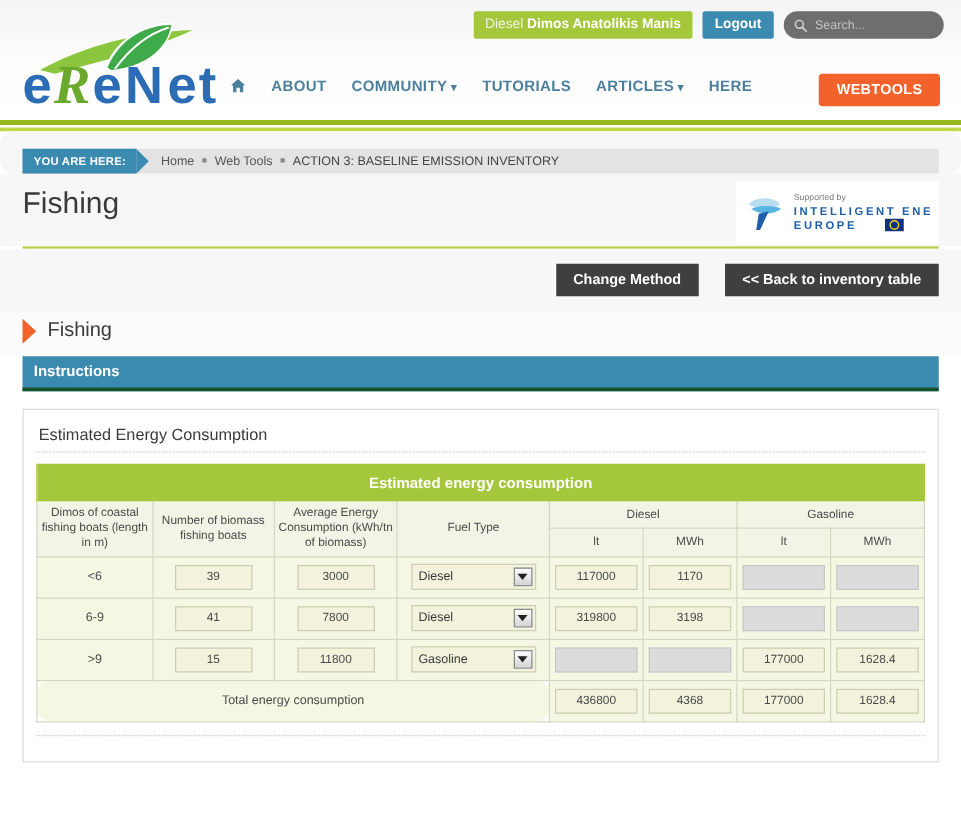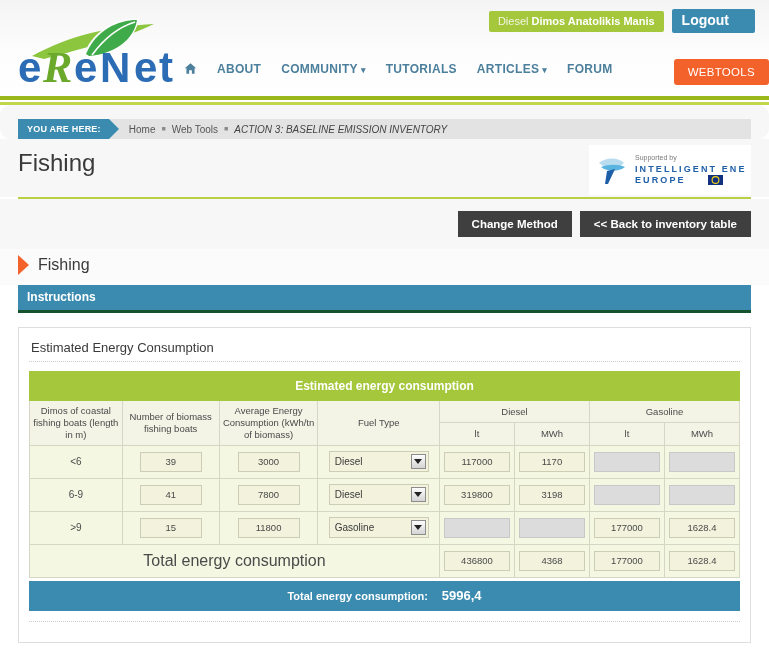--- a/index.html
+++ b/index.html
@@ -36,23 +36,23 @@
     font-weight: bold;
     padding: 4px 9px 5px 9px;
     border-radius: 2px;
     white-space: nowrap;
     line-height: 1.1;
   }
   .welcome-pill .w-label { color: #f2f6e2; font-weight: normal; }
   .logout-btn {
     background: #3b8bb0;
     color: #ffffff;
-    font-size: 14px;
-    font-weight: bold;
-    padding: 4px 26px 5px 10px;
+    font-size: 11px;
+    font-weight: bold;
+    padding: 4px 10px 5px 10px;
     border: none;
     border-radius: 2px;
     cursor: pointer;
     font-family: "Liberation Sans", sans-serif;
     line-height: 1.1;
   }
   .search-box {
     display: flex; align-items: center;
     background: #6e6e6e;
     border-radius: 12px;
@@ -84,25 +84,25 @@
     letter-spacing: .3px;
     text-decoration: none;
     cursor: pointer;
     white-space: nowrap;
     display: flex; align-items: center; gap: 3px;
   }
   .home-icon { display: block; }
   .caret { font-size: 9px; line-height: 1; position: relative; top: 1px; }
 
   .webtools-btn {
-    position: absolute; right: 0; top: 59px;
+    position: absolute; right: 17px; top: 59px;
     background: #f4622b;
     color: #ffffff;
     font-size: 11.5px;
-    font-weight: normal;
+    font-weight: bold;
     letter-spacing: .3px;
     border: none;
     border-radius: 3px;
     padding: 7px 14px;
     cursor: pointer;
     font-family: "Liberation Sans", sans-serif;
   }
 
   .green-rule-top { height: 4px; background: #9bb81c; }
   .green-rule-gap { height: 2px; background: #ffffff; }
@@ -137,21 +137,21 @@
   }
   .crumb-items {
     display: flex; align-items: center; gap: 6px;
     padding-left: 20px;
     font-size: 10px;
     color: #555;
     justify-content: space-between;
   }
   .crumb-link { color: #555; text-decoration: none; cursor: pointer; white-space: nowrap; }
   .crumb-sep { color: #8a8a8a; font-size: 7px; position: relative; top: -1px; }
-  .crumb-current { color: #444; white-space: nowrap; font-style: italic; }
+  .crumb-current { color: #444; white-space: nowrap; }
 
   
   .title-zone {
     background: #f7f7f7;
     padding: 8px 18px 0 18px;
     position: relative;
     height: 58px;
   }
   .page-title {
     font-size: 24px;
@@ -178,20 +178,21 @@
   .dark-btn {
     background: #3f3f3f;
     color: #ffffff;
     border: none;
     font-size: 11.5px;
     font-weight: bold;
     padding: 7px 14px;
     cursor: pointer;
     font-family: "Liberation Sans", sans-serif;
     white-space: nowrap;
+    margin-left: 13px;
   }
 
   
   .content { background: #ffffff; }
 
   .section-head {
     padding: 6px 18px 10px 18px;
     display: flex; align-items: center; gap: 9px;
     background: #fbfbfb;
   }
@@ -268,21 +269,21 @@
     padding: 4px 3px;
     line-height: 1.25;
     font-size: 9.5px;
   }
   table.energy td.dcell {
     background: #f4f8e3;
     height: 33px;
     padding: 3px 4px;
   }
   td.rowlabel { font-size: 10px; color: #4a4a4a; }
-  td.totlabel { font-size: 16px; color: #4a4a4a; }
+  td.totlabel { font-size: 10px; color: #4a4a4a; border-radius: 10px; }
 
   .cellinput {
     width: 62px;
     height: 20px;
     background: #f2f2dd;
     border: 1px solid #cdcdb5;
     text-align: center;
     font-size: 9.5px;
     color: #4a4a4a;
     font-family: "Liberation Sans", sans-serif;
@@ -361,20 +362,27 @@
       <text x="145" y="64" font-family="'Liberation Sans', sans-serif" font-size="42" font-weight="bold" fill="#2b6cb5">t</text>
     </svg>
   </div>
 
   <div class="topbar">
     <div class="welcome-pill">
       <span class="w-label">Diesel</span>
       <span>Dimos Anatolikis Manis</span>
     </div>
     <button class="logout-btn">Logout</button>
+    <div class="search-box">
+      <svg class="search-icon" width="11" height="11" viewBox="0 0 16 16">
+        <circle cx="6.5" cy="6.5" r="4.6" fill="none" stroke="#d6d6d6" stroke-width="1.7"></circle>
+        <line x1="10" y1="10" x2="14.5" y2="14.5" stroke="#d6d6d6" stroke-width="1.9" stroke-linecap="round"></line>
+      </svg>
+      <input class="search-input" type="text" placeholder="Search..." style="">
+    </div>
   </div>
 
   <div class="nav">
     <a class="nav-item" href="#">
       <svg class="home-icon" width="13" height="13" viewBox="0 0 16 16">
         <path d="M8 1.5 L15 7.6 L13 7.6 L13 14.5 L9.7 14.5 L9.7 10.2 L6.3 10.2 L6.3 14.5 L3 14.5 L3 7.6 L1 7.6 Z" fill="#4b7f9c"></path>
       </svg>
     </a>
     <a class="nav-item" href="#">
       <span>ABOUT</span>
@@ -384,21 +392,21 @@
       <span class="caret">▾</span>
     </a>
     <a class="nav-item" href="#">
       <span>TUTORIALS</span>
     </a>
     <a class="nav-item" href="#">
       <span>ARTICLES</span>
       <span class="caret">▾</span>
     </a>
     <a class="nav-item" href="#">
-      <span>FORUM</span>
+      <span>HERE</span>
     </a>
   </div>
 
   <button class="webtools-btn">WEBTOOLS</button>
 </div>
 
 <div class="green-rule-top"></div>
 <div class="green-rule-gap"></div>
 <div class="green-rule-bot"></div>
 
@@ -575,22 +583,18 @@
           <td class="dcell">
             <input class="cellinput wide" type="text" readonly="" value="177000" style="">
           </td>
           <td class="dcell">
             <input class="cellinput wide" type="text" readonly="" value="1628.4" style="">
           </td>
         </tr>
       </tbody>
     </table>
 
-    <div class="totbar">
-      <span class="tb-label">Total energy consumption:</span>
-      <span class="tb-value">5996,4</span>
-    </div>
 
     <div class="card-foot">
       
     </div>
   </div>
 </div>
 
 </body></html>

